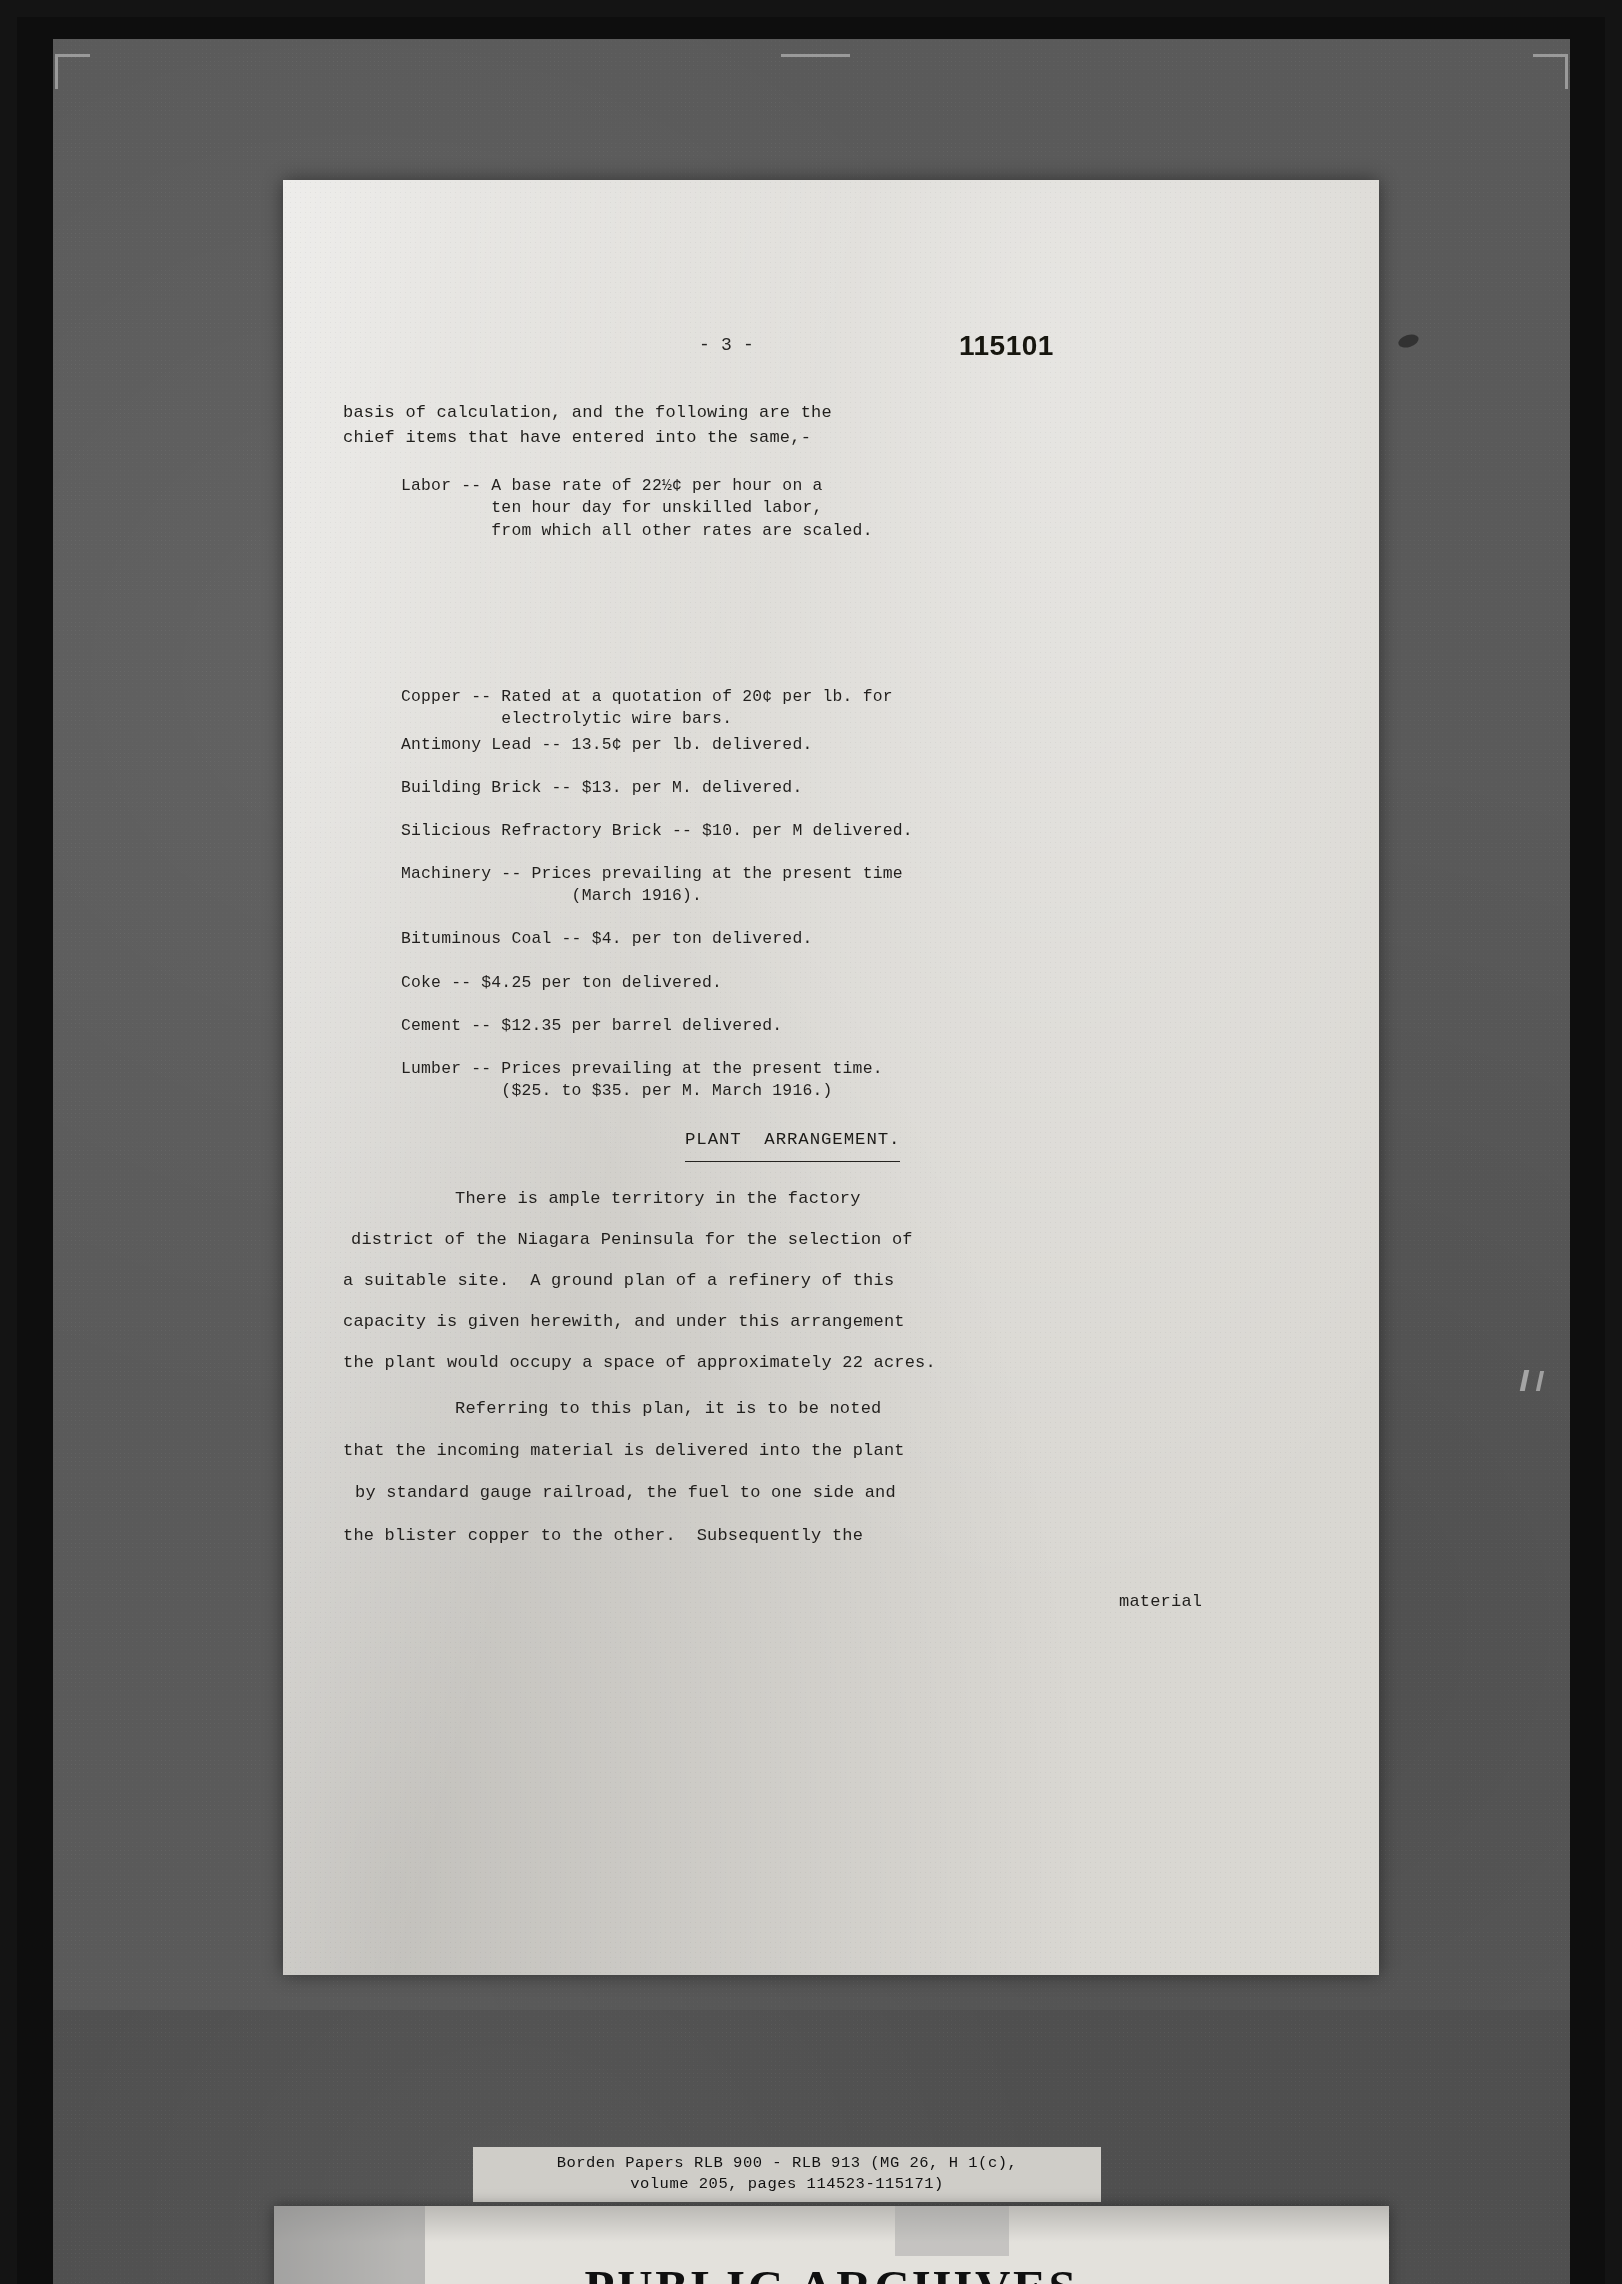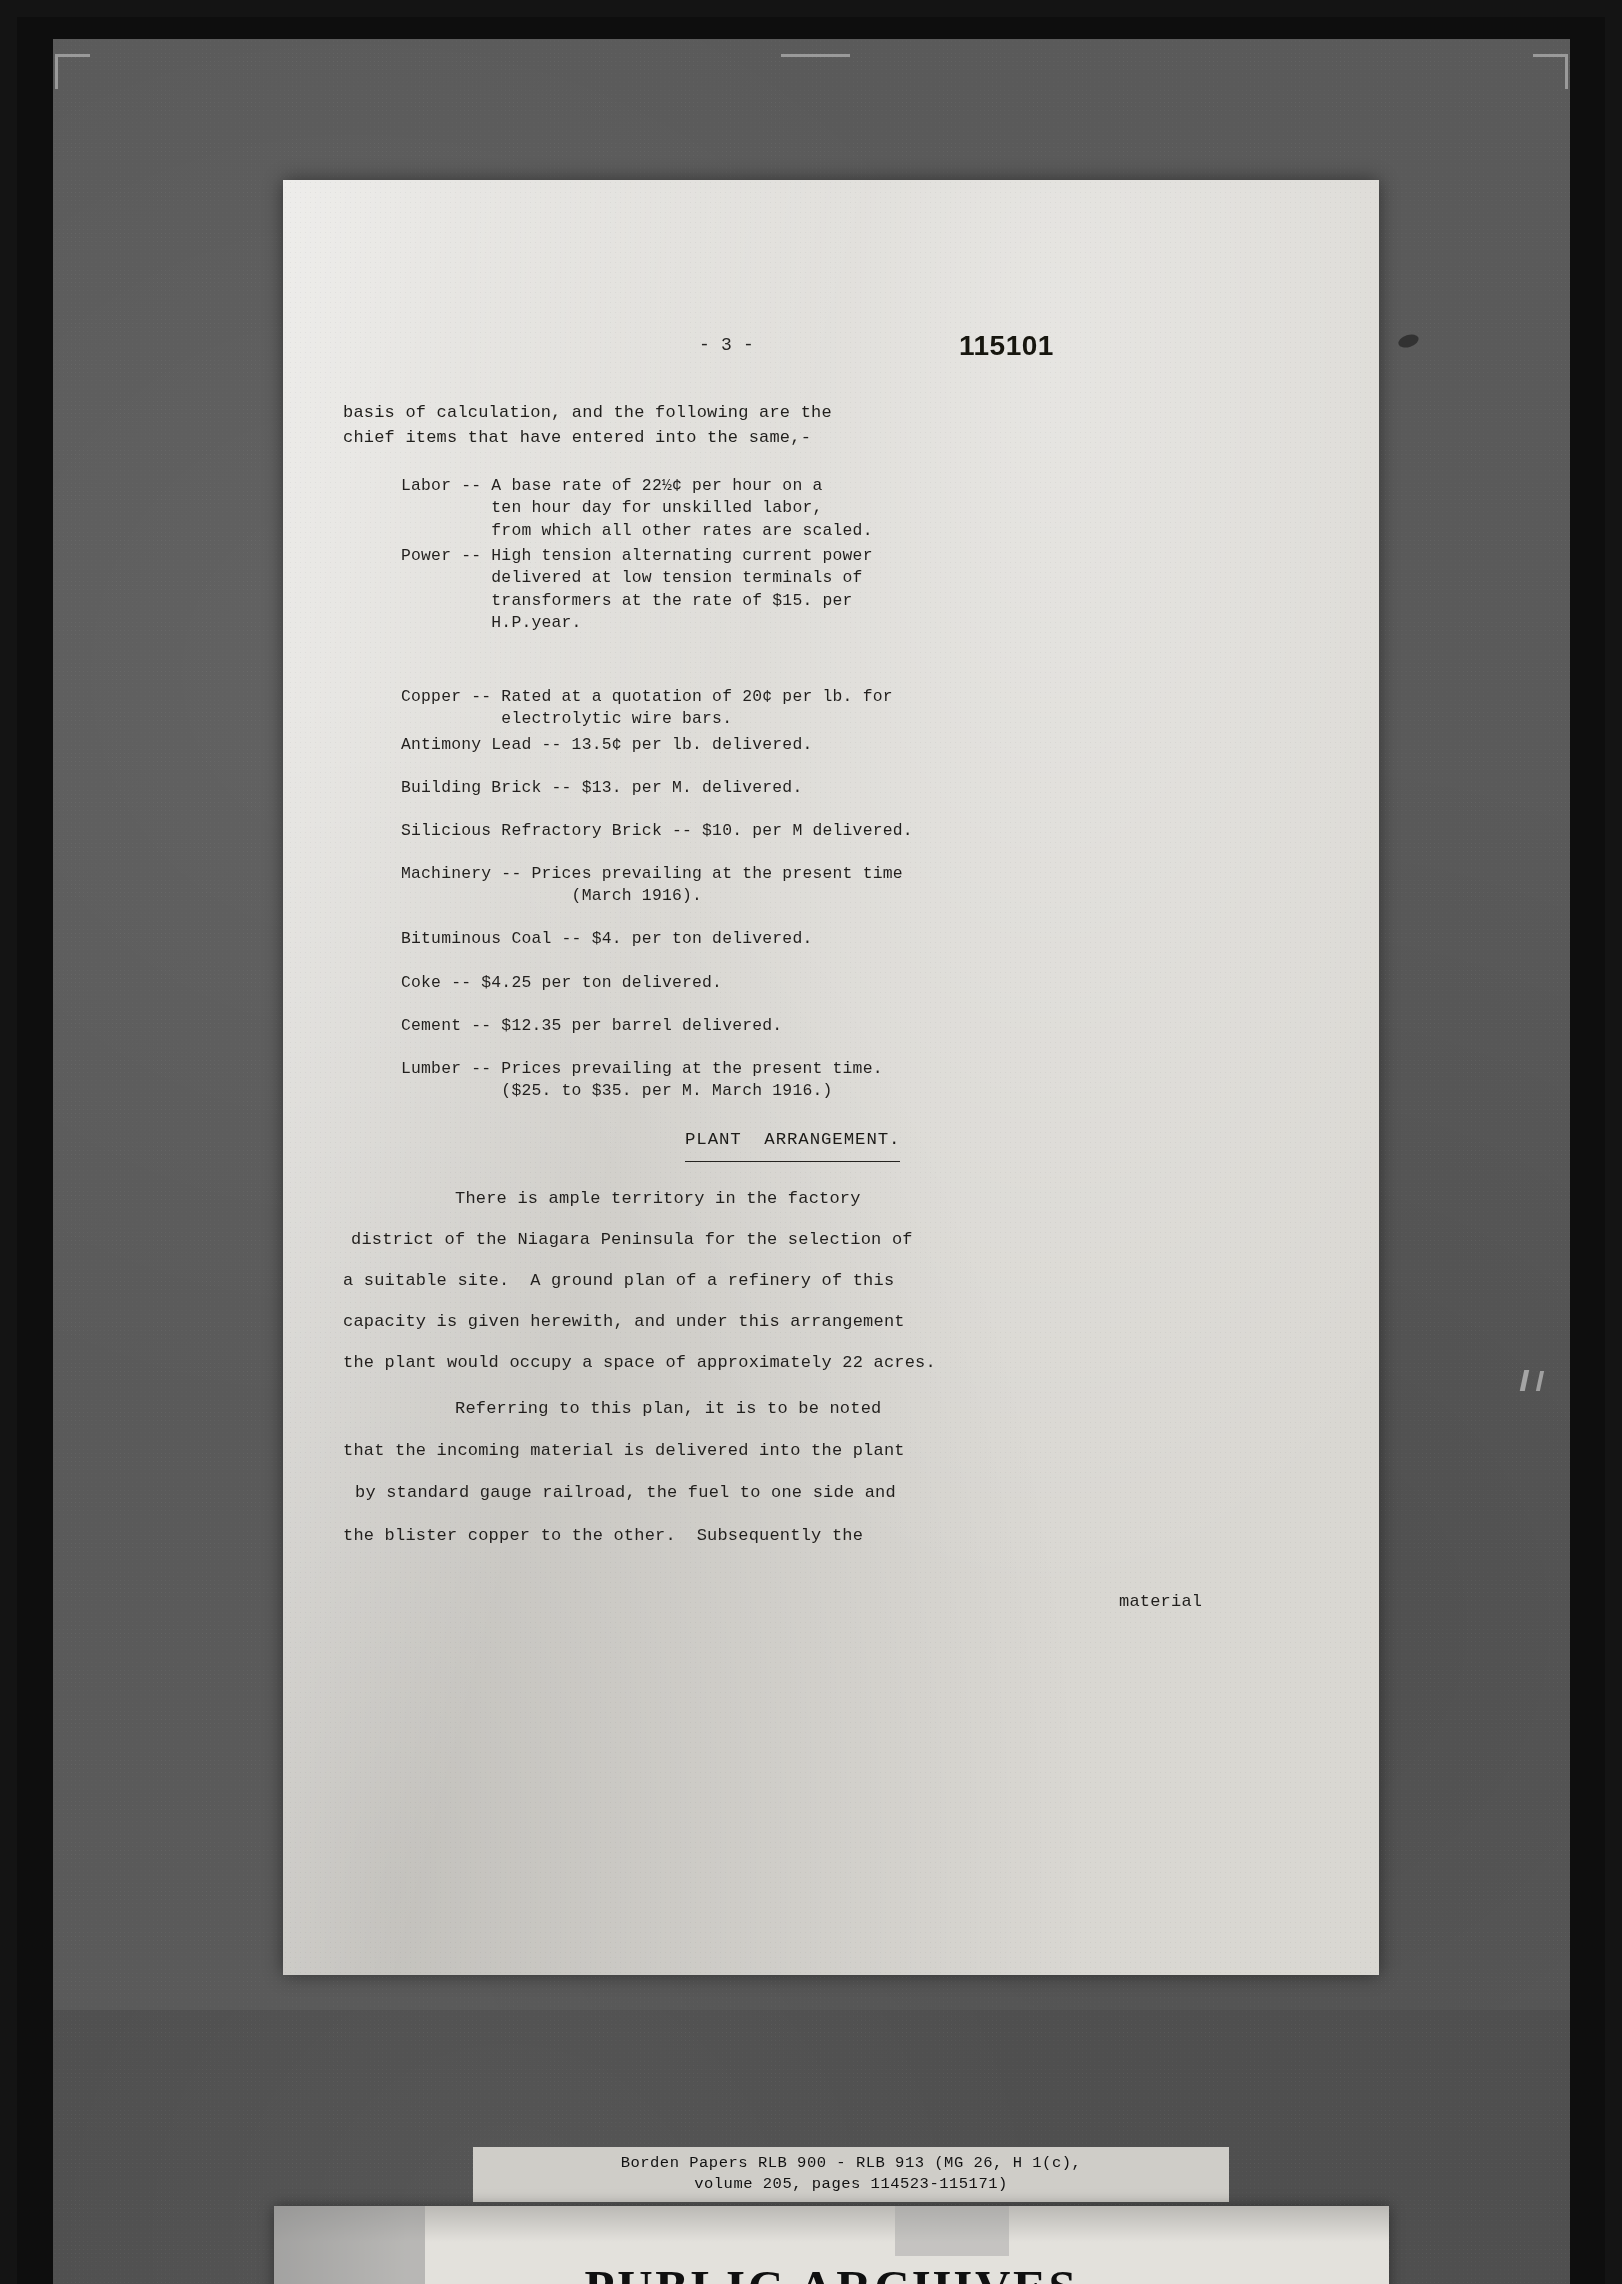--- a/index.html
+++ b/index.html
@@ -200,21 +200,21 @@
     top: 1179px;
     font-size: 17px;
     white-space: pre;
     color: #211f1d;
   }
 
   
   .caption {
     position: absolute;
     left: 473px; top: 2147px;
-    width: 756px; height: 55px;
+    width: 628px; height: 55px;
     background: #cfcdc8;
     color: #121212;
     font-family: "Liberation Mono", "DejaVu Sans Mono", monospace;
     font-size: 15.5px;
     line-height: 21px;
     text-align: center;
     padding-top: 6.4px;
     box-sizing: border-box;
     letter-spacing: 0.5px;
   }
@@ -287,24 +287,20 @@
         <div class="pagenum">- 3 -</div>
         <div class="stampnum">115101</div>
       </div>
 
       <div class="body-line lead1">basis of calculation, and the following are the</div>
       <div class="body-line lead2">chief items that have entered into the same,-</div>
 
       <div class="item" style="top:295px">Labor -- A base rate of 22½¢ per hour on a
          ten hour day for unskilled labor,
          from which all other rates are scaled.</div>
-      <div class="item" style="top:365px">Power -- High tension alternating current power
-         delivered at low tension terminals of
-         transformers at the rate of $15. per
-         H.P.year.</div>
       <div class="item" style="top:506px">Copper -- Rated at a quotation of 20¢ per lb. for
           electrolytic wire bars.</div>
       <div class="item" style="top:554px">Antimony Lead -- 13.5¢ per lb. delivered.</div>
       <div class="item" style="top:597px">Building Brick -- $13. per M. delivered.</div>
       <div class="item" style="top:640px">Silicious Refractory Brick -- $10. per M delivered.</div>
       <div class="item" style="top:683px">Machinery -- Prices prevailing at the present time
                  (March 1916).</div>
       <div class="item" style="top:748px">Bituminous Coal -- $4. per ton delivered.</div>
       <div class="item" style="top:792px">Coke -- $4.25 per ton delivered.</div>
       <div class="item" style="top:835px">Cement -- $12.35 per barrel delivered.</div>

